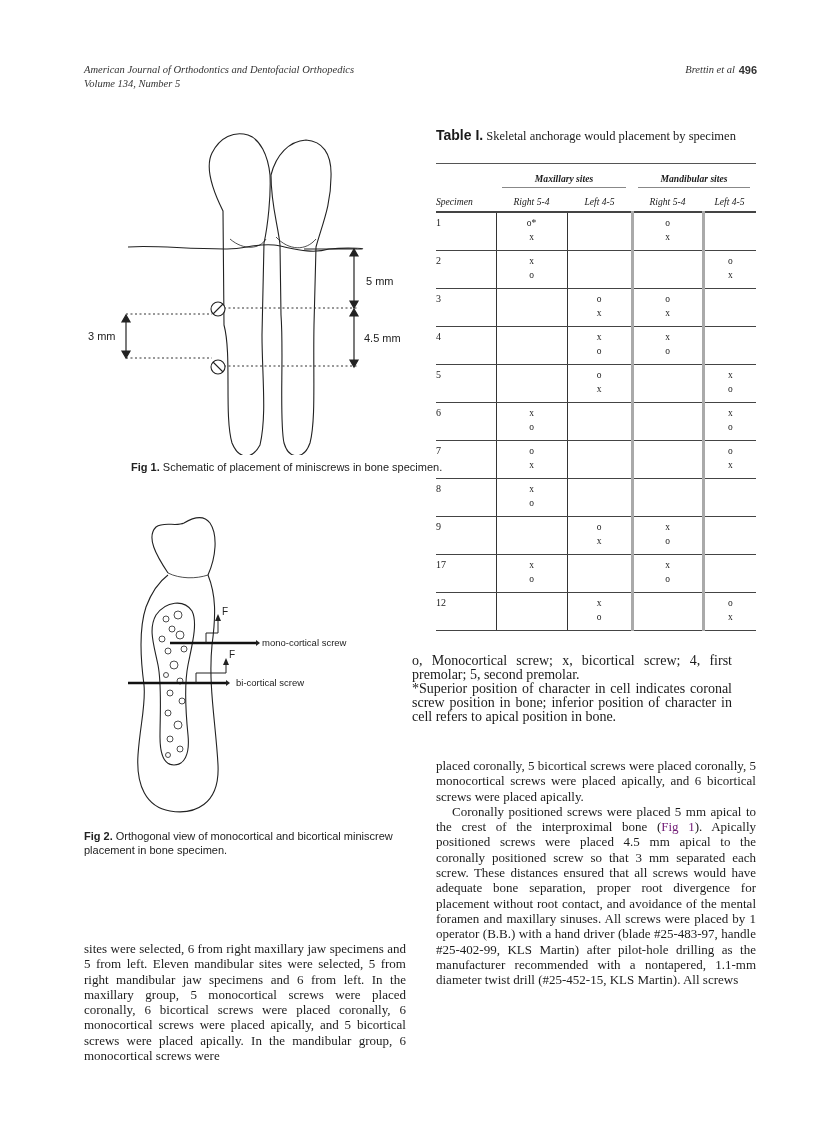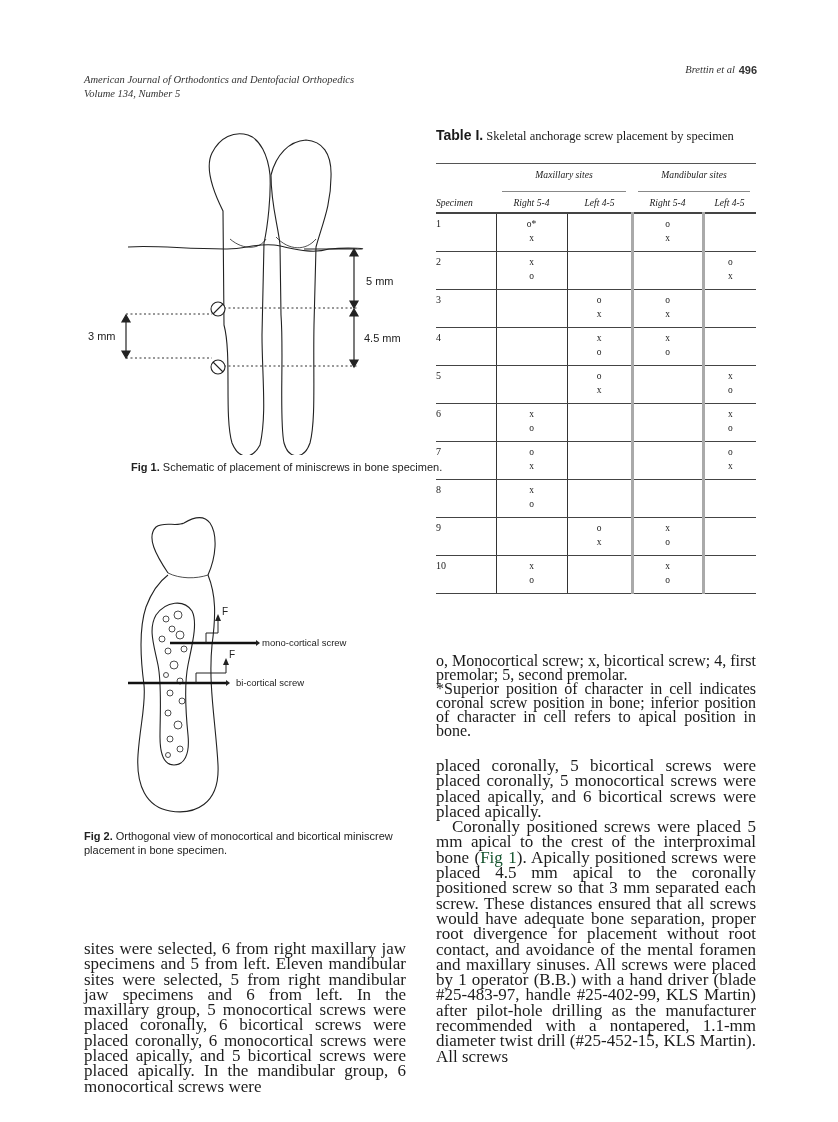--- a/index.html
+++ b/index.html
@@ -1,51 +1,51 @@
 <!DOCTYPE html>
 <html><head>
 <meta charset="utf-8">
 <style>
   html, body { margin: 0; padding: 0; background: #ffffff; }
   body { width: 838px; height: 1122px; position: relative; overflow: hidden; color: #1a1a1a; font-family: "Liberation Serif", serif; }
 
   .running-head { position: absolute; top: 63px; left: 84px; width: 673px; font-family: "Liberation Serif", serif; font-style: italic; font-size: 10.5px; line-height: 14px; color: #333; }
-  .running-head .journal { position: absolute; left: 0; top: 10px; font-style: italic; }
+  .running-head .journal { position: absolute; left: 0; top: 0; font-style: italic; }
   .running-head .author { position: absolute; right: 22px; top: 0; }
   .running-head .page-num { position: absolute; right: 0; top: 0; font-style: normal; font-weight: bold; font-family: "Liberation Sans", sans-serif; font-size: 11px; }
 
   .fig1 { position: absolute; left: 84px; top: 125px; width: 330px; height: 330px; text-align: right; }
   .fig2 { position: absolute; left: 84px; top: 515px; width: 330px; height: 310px; }
   svg text { font-family: "Liberation Sans", sans-serif; }
 
   .caption { position: absolute; left: 84px; width: 322px; font-family: "Liberation Sans", sans-serif; font-size: 11px; line-height: 14px; color: #222; }
   .caption .label { font-weight: bold; }
 
-  .col-text { position: absolute; font-family: "Liberation Serif", serif; font-size: 17px; line-height: 15.3px; text-align: justify; color: #1c1c1c; }
+  .col-text { position: absolute; font-family: "Liberation Serif", serif; font-size: 13px; line-height: 15.3px; text-align: justify; color: #1c1c1c; }
   .col-text p { margin: 0; }
   .indent { text-indent: 16px; }
-  .link { color: #14532d; }
+  .link { color: #701a75; }
 
   .table-title { position: absolute; left: 436px; top: 127px; width: 320px; font-size: 12.5px; line-height: 17px; }
   .table-title .tlabel { font-family: "Liberation Sans", sans-serif; font-size: 14px; font-weight: bold; }
 
   table.screw { position: absolute; left: 436px; top: 163px; width: 320px; border-collapse: collapse; font-family: "Liberation Serif", serif; font-size: 10px; }
   table.screw th { font-style: italic; font-weight: normal; font-size: 9.6px; padding: 0; height: 22px; }
   table.screw thead tr.top th { border-top: 1.5px solid #555; padding-top: 5px; }
-  table.screw thead tr.group th.grp span { display: block; border-bottom: 1.5px solid #888; padding-bottom: 11px; margin: 0 6px; }
+  table.screw thead tr.group th.grp span { display: block; border-bottom: 1.5px solid #888; padding-bottom: 3px; margin: 0 6px; font-weight: bold; }
   table.screw thead tr.sub th { border-bottom: 2px solid #444; height: 20px; }
   table.screw thead tr.sub th.spec { text-align: left; margin-top: 6px; }
   table.screw td { height: 34px; vertical-align: top; text-align: center; border-bottom: 1.5px solid #444; padding: 3px 0 0 0; line-height: 14px; font-size: 9.5px; }
   table.screw td.spec { text-align: left; border-right: 1px solid #333; font-size: 10px; }
   table.screw td.c1 { border-right: 1px solid #333; }
   table.screw td.c2 { border-right: 3px solid #aaa; }
   table.screw td.c3 { border-right: 3px solid #aaa; }
   table.screw td .ln { display: block; height: 14px; }
 
-  .table-footnote { position: absolute; left: 436px; top: 654px; width: 320px; font-size: 16px; line-height: 14px; text-align: justify; }
+  .table-footnote { position: absolute; left: 412px; top: 654px; width: 320px; font-size: 14px; line-height: 14px; text-align: justify; }
   .table-footnote p { margin: 0; }
 </style>
 </head>
 <body>
 
 <div class="running-head">
   <div class="journal">
     <div>American Journal of Orthodontics and Dentofacial Orthopedics</div>
     <div>Volume 134, Number 5</div>
   </div>
@@ -156,21 +156,21 @@
 </div>
 <div class="caption" style="top:829px;">
   <span class="label">Fig 2.</span><span> Orthogonal view of monocortical and bicortical miniscrew placement in bone specimen.</span>
 </div>
 
 <div class="col-text" style="left:84px; top:897px; width:322px;margin-top:44px;">
   <p>sites were selected, 6 from right maxillary jaw specimens and 5 from left. Eleven mandibular sites were selected, 5 from right mandibular jaw specimens and 6 from left. In the maxillary group, 5 monocortical screws were placed coronally, 6 bicortical screws were placed coronally, 6 monocortical screws were placed apically, and 5 bicortical screws were placed apically. In the mandibular group, 6 monocortical screws were</p>
 </div>
 
 <div class="table-title">
-  <span class="tlabel">Table I.</span><span> Skeletal anchorage screw placement by specimen</span>
+  <span class="tlabel">Table I.</span><span> Skeletal anchorage would placement by specimen</span>
 </div>
 
 <table class="screw">
   <colgroup>
       <col style="width:60px">
       <col style="width:71px">
       <col style="width:65px">
       <col style="width:71px">
       <col style="width:53px">
     </colgroup>
@@ -301,31 +301,44 @@
           <span class="ln">o</span>
           <span class="ln">x</span>
         </td>
         <td class="c3">
           <span class="ln">x</span>
           <span class="ln">o</span>
         </td>
         <td class="c4"></td>
       </tr>
       <tr>
-        <td class="spec">10</td>
-        <td class="c1">
-          <span class="ln">x</span>
-          <span class="ln">o</span>
-        </td>
-        <td class="c2"></td>
-        <td class="c3">
-          <span class="ln">x</span>
-          <span class="ln">o</span>
-        </td>
-        <td class="c4"></td>
+        <td class="spec">17</td>
+        <td class="c1">
+          <span class="ln">x</span>
+          <span class="ln">o</span>
+        </td>
+        <td class="c2"></td>
+        <td class="c3">
+          <span class="ln">x</span>
+          <span class="ln">o</span>
+        </td>
+        <td class="c4"></td>
+      </tr>
+      <tr>
+        <td class="spec">12</td>
+        <td class="c1"></td>
+        <td class="c2">
+          <span class="ln">x</span>
+          <span class="ln">o</span>
+        </td>
+        <td class="c3"></td>
+        <td class="c4">
+          <span class="ln">o</span>
+          <span class="ln">x</span>
+        </td>
       </tr>
     </tbody>
 </table>
 
 <div class="table-footnote">
   <p>o, Monocortical screw; x, bicortical screw; 4, first premolar; 5, second premolar.</p>
   <p>*Superior position of character in cell indicates coronal screw position in bone; inferior position of character in cell refers to apical position in bone.</p>
 </div>
 
 <div class="col-text" style="left:436px; top:758px; width:320px;">

